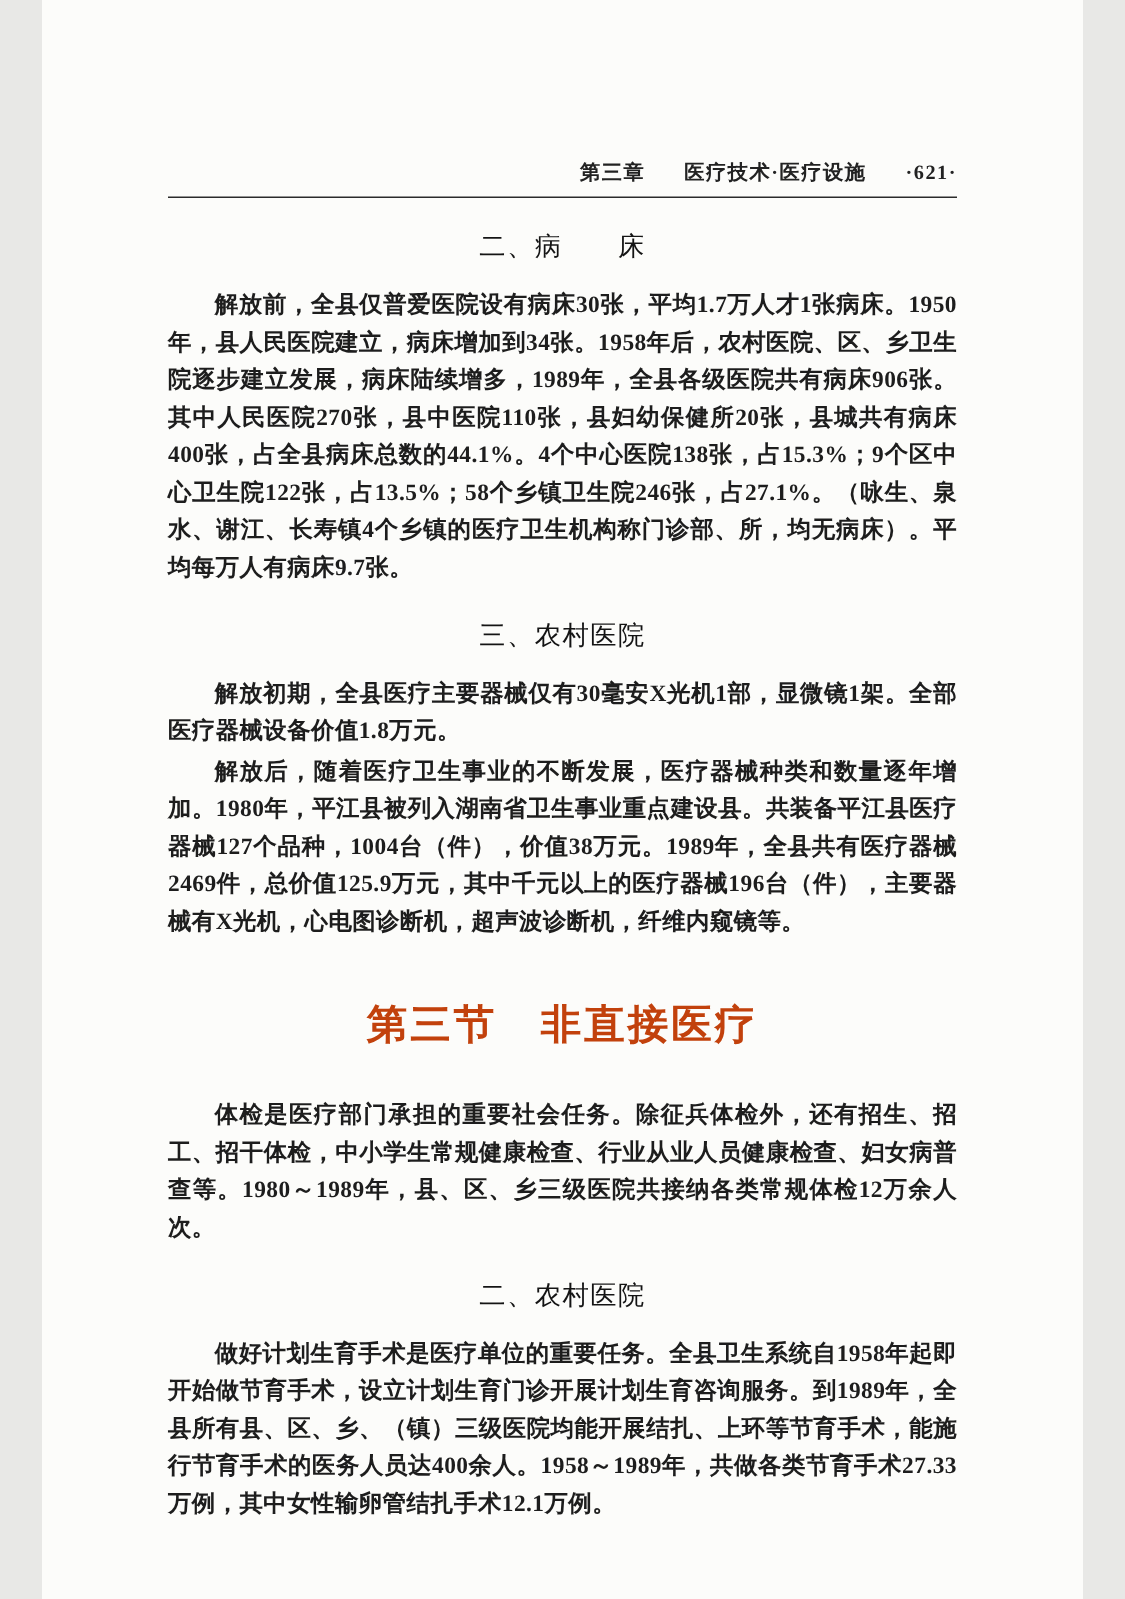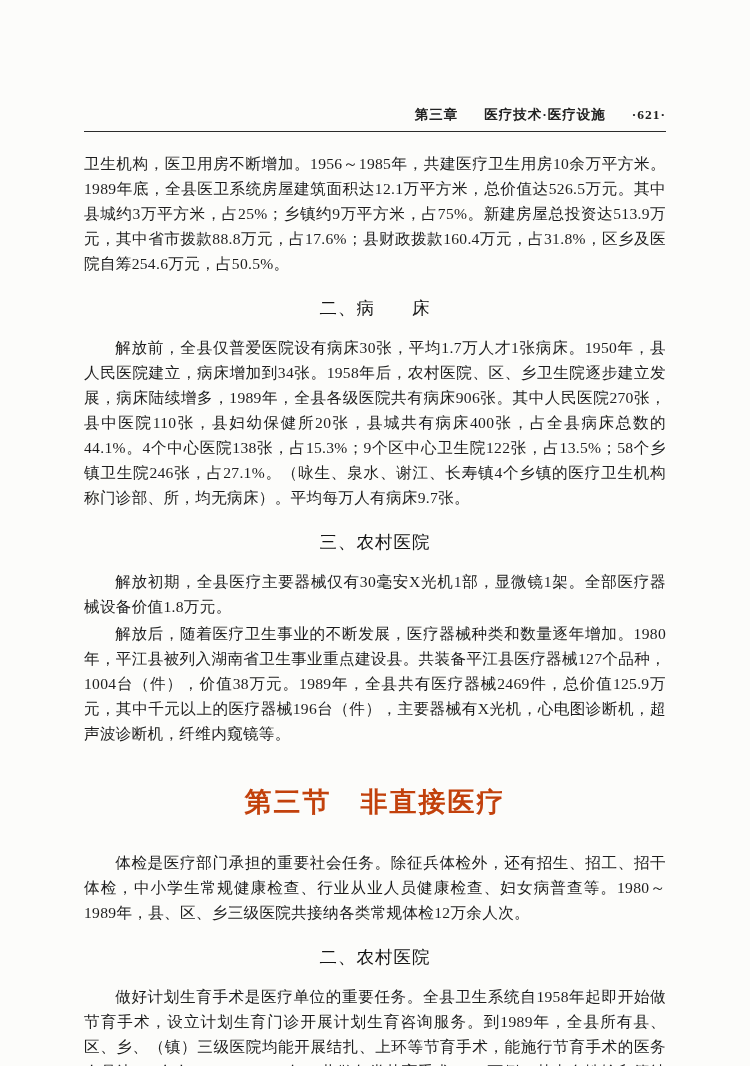--- a/index.html
+++ b/index.html
@@ -2,21 +2,21 @@
 <html><head>
 <meta charset="utf-8">
 <style>
   html, body {
     margin: 0;
     padding: 0;
     background: #e8e8e6;
   }
   .sheet {
     position: relative;
-    width: 750px;
+    width: 694px;
     height: 1066px;
     margin: 0 auto;
     background: #fcfcfa;
     box-sizing: border-box;
     padding: 106px 84px 0 84px;
     font-family: "Liberation Serif", "DejaVu Serif", serif;
     color: #1d1d1d;
     overflow: hidden;
   }
   .running-header {
@@ -37,21 +37,21 @@
   }
   main { display: block; margin-top: 19px; }
   .para {
     font-size: 15.6px;
     line-height: 25px;
     text-align: justify;
     text-justify: inter-ideograph;
     margin: 0 0 2px 0;
     letter-spacing: 0.3px;
   }
-  .para.indent { text-indent: 2em; }
+  .para.indent { text-indent: 2em; font-weight: bold; }
   .sec-heading {
     text-align: center;
     font-size: 17.5px;
     font-weight: 400;
     letter-spacing: 1px;
     margin: 20px 0 15px 0;
     color: #141414;
   }
   .big-heading {
     text-align: center;
@@ -71,21 +71,20 @@
   <header class="running-header">
     <span class="seg">第三章</span>
     <span class="seg">医疗技术·医疗设施</span>
     <span class="seg">·621·</span>
   </header>
 
   <hr class="header-rule">
 
   <main>
 
-    <p class="para">卫生机构，医卫用房不断增加。1956～1985年，共建医疗卫生用房10余万平方米。1989年底，全县医卫系统房屋建筑面积达12.1万平方米，总价值达526.5万元。其中县城约3万平方米，占25%；乡镇约9万平方米，占75%。新建房屋总投资达513.9万元，其中省市拨款88.8万元，占17.6%；县财政拨款160.4万元，占31.8%，区乡及医院自筹254.6万元，占50.5%。</p>
 
     <h3 class="sec-heading">二、病　　床</h3>
 
     <p class="para indent">解放前，全县仅普爱医院设有病床30张，平均1.7万人才1张病床。1950年，县人民医院建立，病床增加到34张。1958年后，农村医院、区、乡卫生院逐步建立发展，病床陆续增多，1989年，全县各级医院共有病床906张。其中人民医院270张，县中医院110张，县妇幼保健所20张，县城共有病床400张，占全县病床总数的44.1%。4个中心医院138张，占15.3%；9个区中心卫生院122张，占13.5%；58个乡镇卫生院246张，占27.1%。（咏生、泉水、谢江、长寿镇4个乡镇的医疗卫生机构称门诊部、所，均无病床）。平均每万人有病床9.7张。</p>
 
     <h3 class="sec-heading">三、农村医院</h3>
 
     <p class="para indent">解放初期，全县医疗主要器械仅有30毫安X光机1部，显微镜1架。全部医疗器械设备价值1.8万元。</p>
 
     <p class="para indent">解放后，随着医疗卫生事业的不断发展，医疗器械种类和数量逐年增加。1980年，平江县被列入湖南省卫生事业重点建设县。共装备平江县医疗器械127个品种，1004台（件），价值38万元。1989年，全县共有医疗器械2469件，总价值125.9万元，其中千元以上的医疗器械196台（件），主要器械有X光机，心电图诊断机，超声波诊断机，纤维内窥镜等。</p>

